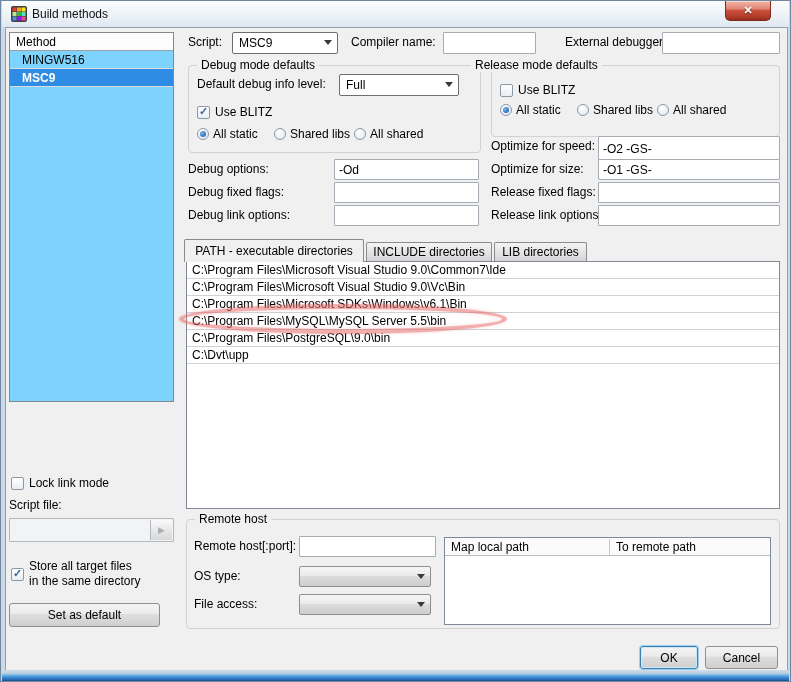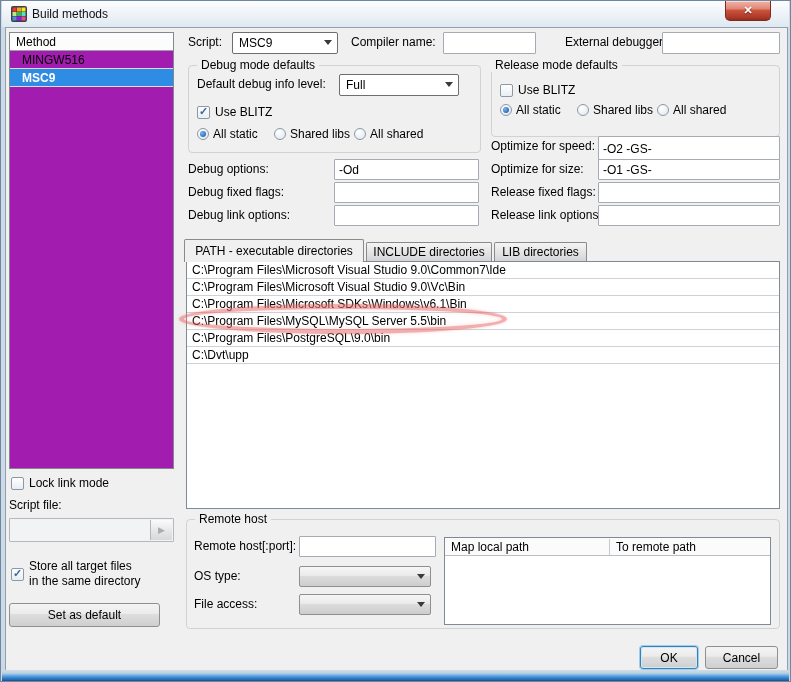--- a/index.html
+++ b/index.html
@@ -7,21 +7,21 @@
   #window{position:relative;width:791px;height:682px;background:#cdd9e5;border:1px solid #6e87a0;overflow:hidden;font-size:12px;color:#000;}
   .titlebar{position:absolute;left:1px;top:0;right:1px;height:26px;background:linear-gradient(180deg,#fdfdfe,#ecf2f7 55%,#dfe8f1);}
   .app-icon{position:absolute;left:9px;top:5px;}
   .title{position:absolute;left:30px;top:6px;font-size:12px;color:#111;}
   .close-btn{position:absolute;top:0;right:19px;width:46px;height:20px;border:1px solid #7c2a22;border-top:none;border-radius:0 0 5px 5px;background:linear-gradient(180deg,#f2b5a8,#e08777 40%,#c9523c 50%,#b03a28 85%,#8f2d1e);box-shadow:inset 0 1px 0 rgba(255,255,255,.5);text-align:center;cursor:pointer;z-index:30;}
   .close-btn span{color:#fff;font-weight:bold;font-size:11px;line-height:19px;text-shadow:0 1px 1px rgba(0,0,0,.5);}
   .client{position:absolute;left:4px;top:26px;width:783px;height:645px;background:#f0f0f0;border:1px solid #8fa0b0;}
   .bottom-frame{position:absolute;left:1px;right:1px;bottom:0;height:11px;background:linear-gradient(180deg,#cfdce8 0%,#bccfe0 30%,#74b6e6 45%,#3487d1 70%,#2a6db4 85%,#1b4f86 100%);}
   .lbl{position:absolute;white-space:nowrap;height:21px;line-height:21px;}
   .field{position:absolute;background:#fff;border:1px solid #a4abb3;border-radius:1px;font-size:12px;padding:1px 4px;height:22px;color:#000;}
-  .listbox{position:absolute;left:8px;top:31px;width:165px;height:437px;background:#a21caf;border:1px solid #828790;}
+  .listbox{position:absolute;left:8px;top:31px;width:165px;height:370px;background:#7dd3fc;border:1px solid #828790;}
   .list-header{height:18px;line-height:18px;padding-left:6px;background:#fcfcfc;border-bottom:1px solid #9aa0a6;}
   .list-row{height:18px;line-height:18px;padding-left:12px;border-bottom:1px solid #dcdcdc;cursor:default;}
   .list-row.selected{background:#2f8ce4;color:#fff;font-weight:bold;}
   .groupbox{position:absolute;border:1px solid #d2d2d2;border-radius:4px;}
   .gb-label{position:absolute;background:#f0f0f0;padding:0 4px;height:14px;line-height:14px;z-index:2;}
   .combo{position:absolute;height:22px;border-radius:2px;cursor:pointer;}
   .combo .combo-text{position:absolute;left:6px;top:0;line-height:20px;}
   .combo .arrow{position:absolute;right:5px;top:7px;width:0;height:0;border-left:4px solid transparent;border-right:4px solid transparent;border-top:5px solid #3a3a3a;}
   .combo.white{background:#fff;border:1px solid #6e6e6e;}
   .combo.gray{background:linear-gradient(180deg,#f6f6f6,#eaeaea 45%,#dddddd 46%,#cdcdcd);border:1px solid #8e8f8f;}
@@ -98,21 +98,21 @@
   </div>
   <span class="lbl" style="left:214px;top:101px;">Use BLITZ</span>
   <div class="radio on" style="left:196px;top:127px;"></div>
   <span class="lbl" style="left:212px;top:123px;">All static</span>
   <div class="radio" style="left:273px;top:127px;"></div>
   <span class="lbl" style="left:289px;top:123px;">Shared libs</span>
   <div class="radio" style="left:353px;top:127px;"></div>
   <span class="lbl" style="left:369px;top:123px;">All shared</span>
 
   <div class="groupbox" style="left:490px;top:64px;width:289px;height:72px;"></div>
-  <span class="gb-label" style="left:490px;top:57px;">Release mode defaults</span>
+  <span class="gb-label" style="left:470px;top:57px;">Release mode defaults</span>
   <div class="check" style="left:499px;top:83px;"></div>
   <span class="lbl" style="left:517px;top:79px;">Use BLITZ</span>
   <div class="radio on" style="left:499px;top:103px;"></div>
   <span class="lbl" style="left:515px;top:99px;">All static</span>
   <div class="radio" style="left:576px;top:103px;"></div>
   <span class="lbl" style="left:592px;top:99px;">Shared libs</span>
   <div class="radio" style="left:656px;top:103px;"></div>
   <span class="lbl" style="left:672px;top:99px;">All shared</span>
 
   <span class="lbl" style="left:187px;top:158px;">Debug options:</span>

